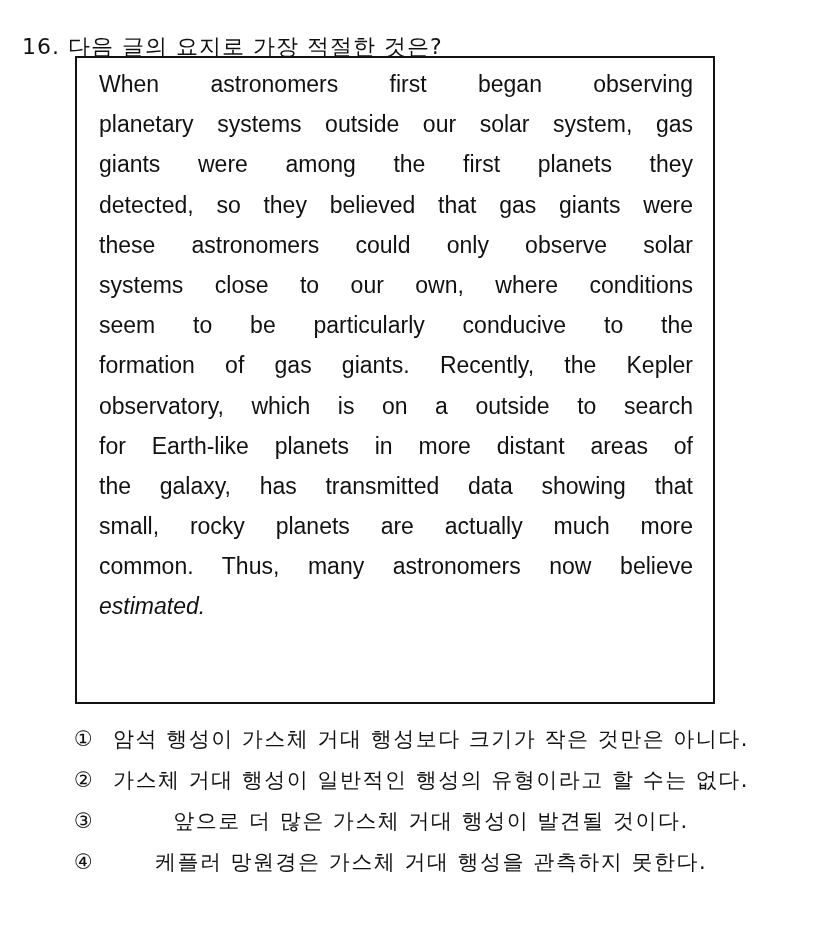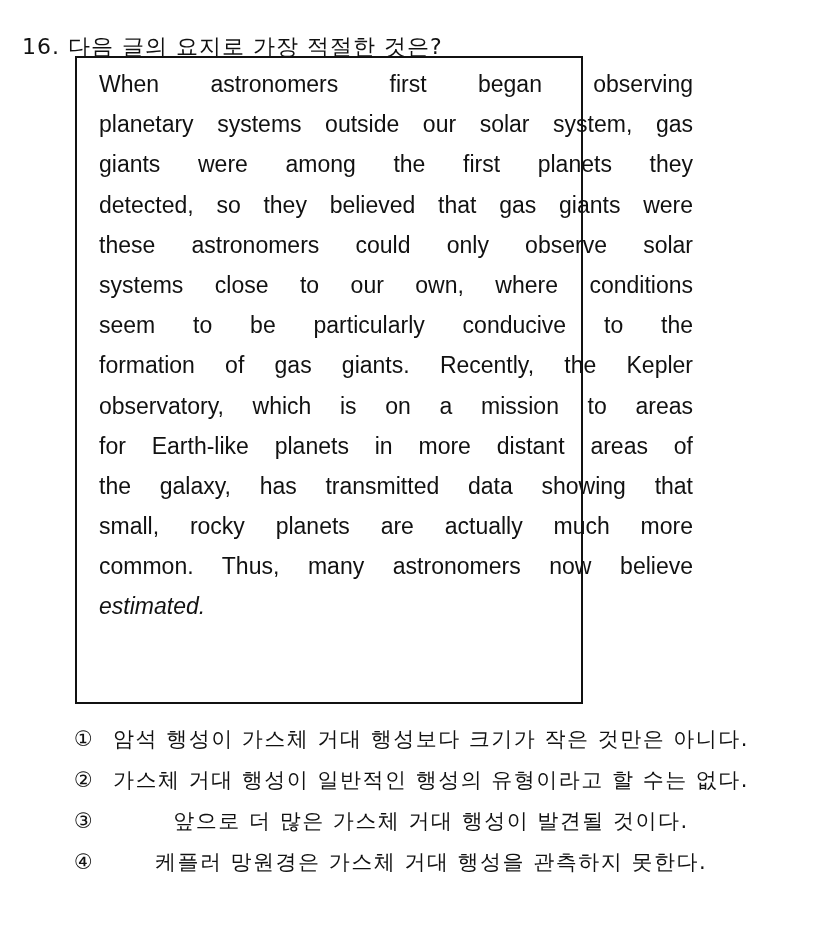--- a/index.html
+++ b/index.html
@@ -1,18 +1,18 @@
 <!DOCTYPE html>
 <html><head>
 <meta charset="utf-8">
 <style>
   html, body { margin: 0; padding: 0; background: #ffffff; }
   body { width: 826px; height: 938px; position: relative; overflow: hidden; color: #111; font-family: "DejaVu Sans", sans-serif; }
   .question { position: absolute; left: 22px; top: 8px; font-size: 22px; letter-spacing: 1px; white-space: nowrap; margin-top: 24px; }
-  .passage-box { position: absolute; left: 75px; top: 56px; width: 508px; height: 648px; border: 2px solid #111; box-sizing: border-box; }
+  .passage-box { position: absolute; left: 75px; top: 56px; width: 640px; height: 648px; border: 2px solid #111; box-sizing: border-box; }
   .passage { position: absolute; left: 22px; top: 6px; width: 594px; font-family: "Liberation Sans", sans-serif; font-size: 23px; line-height: 40.2px; text-align: justify; text-align-last: left; }
   .line { display: block; text-align: justify; text-align-last: justify; height: 40.2px; }
   .line.last { text-align-last: left; font-style: italic; }
   .choices { position: absolute; left: 74px; top: 724px; width: 680px; font-size: 21px; letter-spacing: 1.5px; }
   .choice { display: flex; margin-bottom: 10px; line-height: 31px; }
   .choice .num { width: 34px; flex: none; }
   .choice .text { flex: 1; text-align: center; }
 </style>
 </head>
 <body>
@@ -25,21 +25,21 @@
 <div class="passage-box">
   <div class="passage">
     <span class="line">When astronomers first began observing</span>
     <span class="line">planetary systems outside our solar system, gas</span>
     <span class="line">giants were among the first planets they</span>
     <span class="line">detected, so they believed that gas giants were</span>
     <span class="line">these astronomers could only observe solar</span>
     <span class="line">systems close to our own, where conditions</span>
     <span class="line">seem to be particularly conducive to the</span>
     <span class="line">formation of gas giants. Recently, the Kepler</span>
-    <span class="line">observatory, which is on a mission to areas</span>
+    <span class="line">observatory, which is on a outside to search</span>
     <span class="line">for Earth-like planets in more distant areas of</span>
     <span class="line">the galaxy, has transmitted data showing that</span>
     <span class="line">small, rocky planets are actually much more</span>
     <span class="line">common. Thus, many astronomers now believe</span>
     <span class="line last">estimated.</span>
   </div>
 </div>
 
 <div class="choices">
   <div class="choice">

